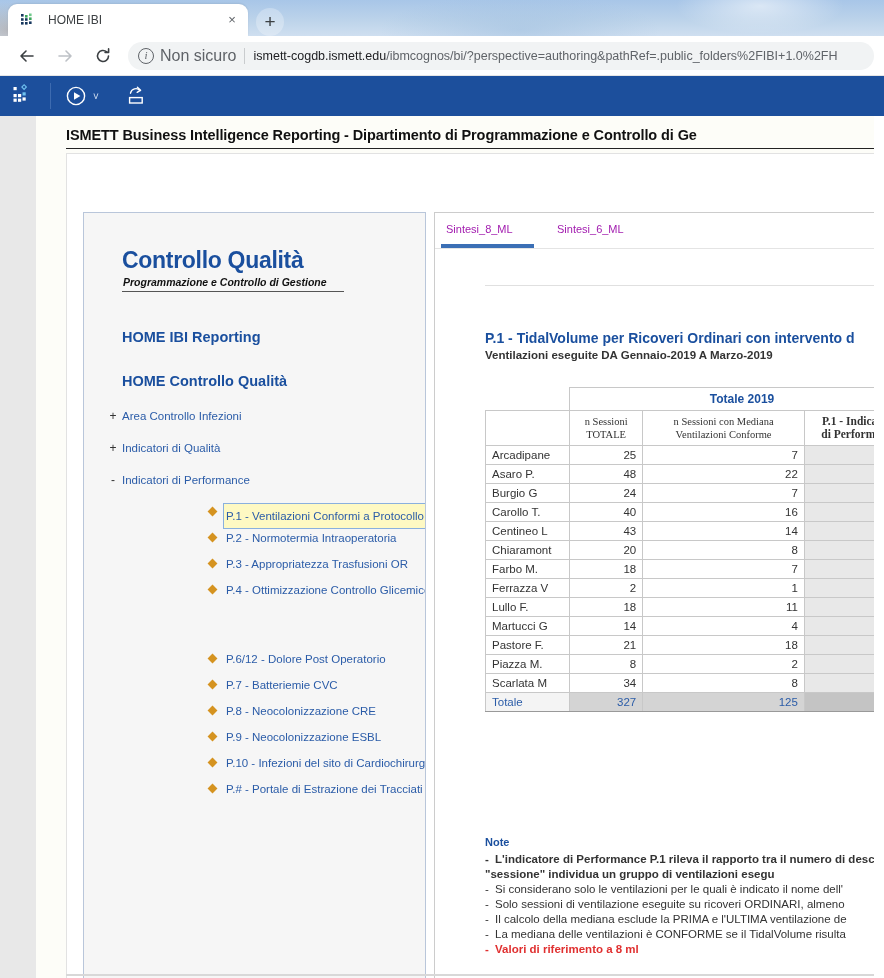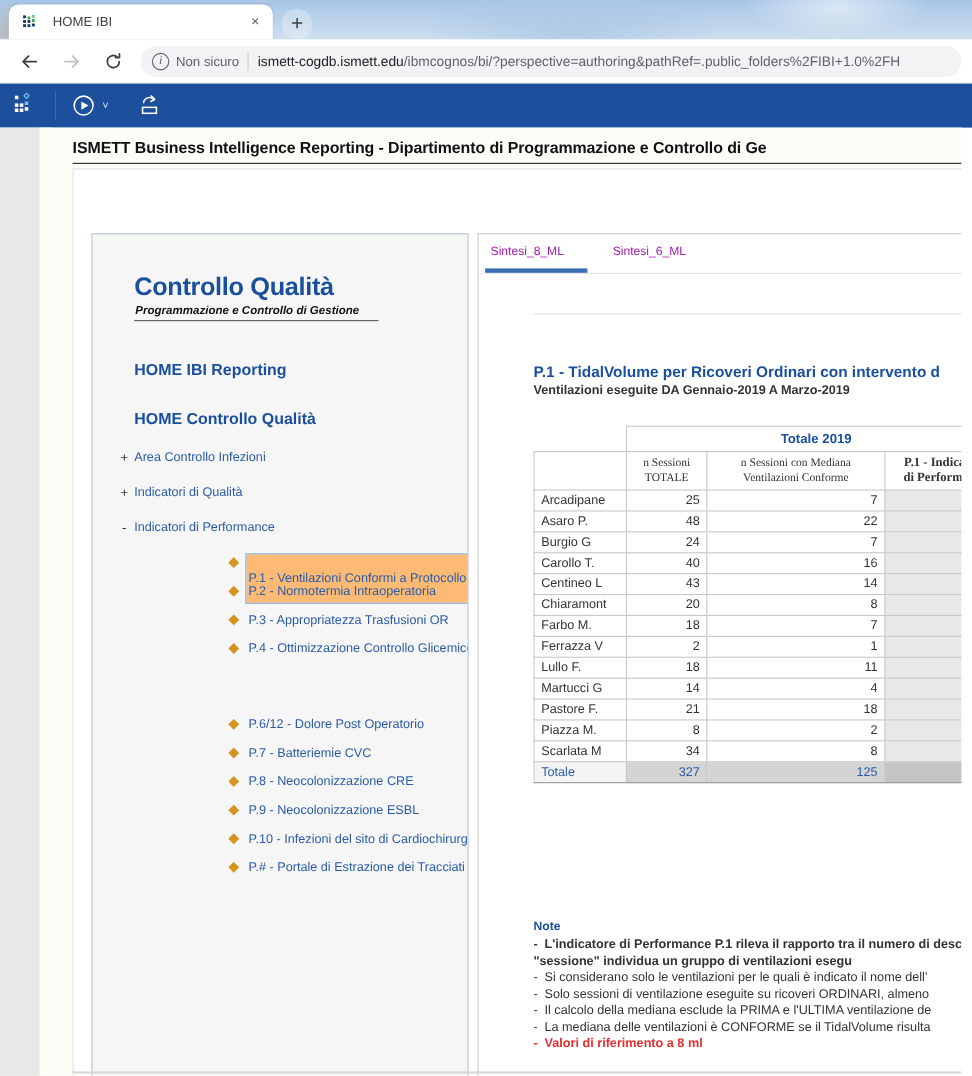--- a/index.html
+++ b/index.html
@@ -68,21 +68,21 @@
     display: flex; align-items: center; padding: 0 0 0 10px;
     overflow: hidden;
   }
   .info-icon {
     width: 16px; height: 16px; border: 1.4px solid #5f6368; border-radius: 50%;
     flex: 0 0 16px; color: #5f6368;
     font-size: 11px; line-height: 13px; text-align: center;
     font-family: "Liberation Serif", serif; font-style: italic;
   }
   .omni-security {
-    font-size: 12px; color: #5f6368; margin-left: 6px; white-space: nowrap;
+    font-size: 16px; color: #5f6368; margin-left: 6px; white-space: nowrap;
   }
   .omni-sep {
     width: 1px; height: 16px; background: #c9ccce; margin: 0 8px;
     flex: 0 0 1px;
   }
   .omni-url {
     font-size: 12.5px; color: #5f6368; white-space: nowrap; overflow: hidden;
   }
   .omni-url .host { color: #202124; }
 
@@ -172,21 +172,21 @@
   }
   .leaf-bullet::before {
     content: ""; position: absolute; left: 1px; top: 1px;
     width: 7px; height: 7px; background: #d59320;
     transform: rotate(45deg);
   }
   .leaf-label {
     margin-left: 6px; font-size: 11.5px; color: #2b5ca8; line-height: 16px;
   }
   .leaf-node.selected .leaf-label {
-    background: #fdba74; outline: 1px solid #8ab0de; padding: 14px 2px; margin-left: 4px;
+    background: #fef9c3; outline: 1px solid #8ab0de; padding: 4px 2px; margin-left: 4px;
   }
   .leaf-node.two-line .leaf-bullet { margin-top: 11px; }
 
   
   .report-panel {
     position: absolute; left: 367px; top: 58px; width: 481px; height: 830px;
     background: #ffffff; border: 1px solid #cccccc; border-right: none;
     overflow: hidden;
   }
   .tabbar {

